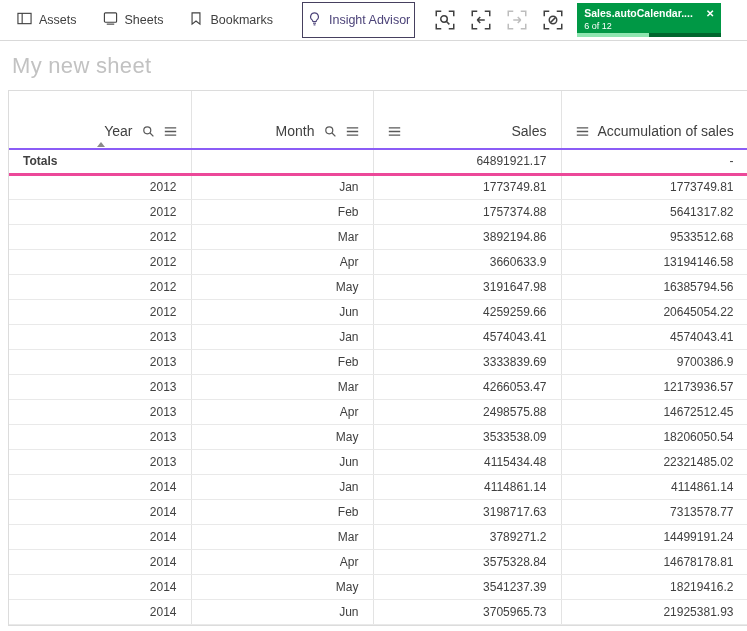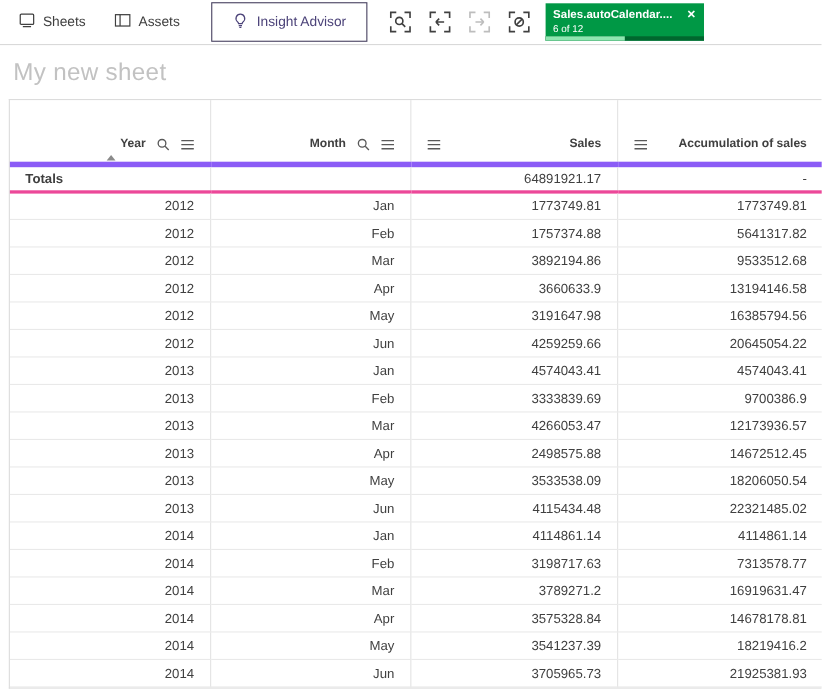--- a/index.html
+++ b/index.html
@@ -29,21 +29,21 @@
     height: 40px;
     cursor: pointer;
     white-space: nowrap;
   }
   .tool-item svg { flex: 0 0 auto; }
   .tool-item.insight {
     border: 1px solid #46405f;
     color: #4c4379;
     height: 36px;
     margin-left: 16px;
-    padding: 0 18px;
+    padding: 0 4px;
   }
   .sel-tools {
     display: flex;
     align-items: center;
     gap: 12px;
     margin-left: 18px;
   }
   .sel-tool {
     width: 24px; height: 24px;
     display: flex; align-items: center; justify-content: center;
@@ -122,24 +122,24 @@
     height: 25px;
     text-align: right;
     white-space: nowrap;
     overflow: hidden;
     font-weight: normal;
   }
   thead th {
     height: 58px;
     vertical-align: bottom;
     padding-bottom: 9px;
-    font-weight: 700;
-    font-size: 11px;
+    font-weight: 400;
+    font-size: 14px;
     position: relative;
-    border-bottom: 5px solid #8b5cf6;
+    border-bottom: 2px solid #8b5cf6;
     cursor: pointer;
   }
   .hdr-flex {
     display: flex;
     align-items: center;
     justify-content: flex-end;
     gap: 9px;
   }
   .hdr-flex.split { justify-content: space-between; }
   .hdr-icon { display: inline-flex; cursor: pointer; }
@@ -157,37 +157,45 @@
   td.bold { font-weight: normal; }
 </style>
 </head>
 <body>
 
 <header class="toolbar">
 
   <div class="tool-item">
     <span>
       <svg width="15" height="15" viewBox="0 0 16 16">
-          <rect x="1.5" y="2" width="13" height="10" rx="1" fill="none" stroke="#404040" stroke-width="1.2"></rect>
-          <line x1="4" y1="14" x2="12" y2="14" stroke="#404040" stroke-width="1.2"></line>
-        </svg>
-    </span>
-    <span>Sheets</span>
+          <rect x="1" y="2.5" width="14" height="11" fill="none" stroke="#404040" stroke-width="1.2"></rect>
+          <line x1="5.5" y1="2.5" x2="5.5" y2="13.5" stroke="#404040" stroke-width="1.2"></line>
+        </svg>
+    </span>
+    <span>Assets</span>
   </div>
 
   <div class="tool-item">
     <span>
       <svg width="15" height="15" viewBox="0 0 16 16">
-          <rect x="1" y="2.5" width="14" height="11" fill="none" stroke="#404040" stroke-width="1.2"></rect>
-          <line x1="5.5" y1="2.5" x2="5.5" y2="13.5" stroke="#404040" stroke-width="1.2"></line>
-        </svg>
-    </span>
-    <span>Assets</span>
-  </div>
-
+          <rect x="1.5" y="2" width="13" height="10" rx="1" fill="none" stroke="#404040" stroke-width="1.2"></rect>
+          <line x1="4" y1="14" x2="12" y2="14" stroke="#404040" stroke-width="1.2"></line>
+        </svg>
+    </span>
+    <span>Sheets</span>
+  </div>
+
+  <div class="tool-item">
+    <span>
+      <svg width="14" height="15" viewBox="0 0 16 16">
+          <path d="M3.5 1.5h9v13l-4.5-3.6-4.5 3.6z" fill="none" stroke="#404040" stroke-width="1.3"></path>
+        </svg>
+    </span>
+    <span>Bookmarks</span>
+  </div>
 
   <div class="tool-item insight">
     <span>
       <svg width="15" height="15" viewBox="0 0 16 16">
           <path d="M8 2a4.2 4.2 0 0 1 2.6 7.5c-.5.45-.85.95-.85 1.7h-3.5c0-.75-.35-1.25-.85-1.7A4.2 4.2 0 0 1 8 2z" fill="none" stroke="#4c4379" stroke-width="1.2"></path>
           <line x1="6.4" y1="13" x2="9.6" y2="13" stroke="#4c4379" stroke-width="1.2"></line>
           <line x1="7" y1="14.8" x2="9" y2="14.8" stroke="#4c4379" stroke-width="1.2"></line>
         </svg>
     </span>
     <span>Insight Advisor</span>
@@ -405,21 +413,21 @@
     <td>2014</td>
     <td>Feb</td>
     <td>3198717.63</td>
     <td>7313578.77</td>
   </tr>
 
   <tr>
     <td>2014</td>
     <td>Mar</td>
     <td>3789271.2</td>
-    <td>16919631.47</td>
+    <td>14499191.24</td>
   </tr>
 
   <tr>
     <td>2014</td>
     <td>Apr</td>
     <td>3575328.84</td>
     <td>14678178.81</td>
   </tr>
 
   <tr>

